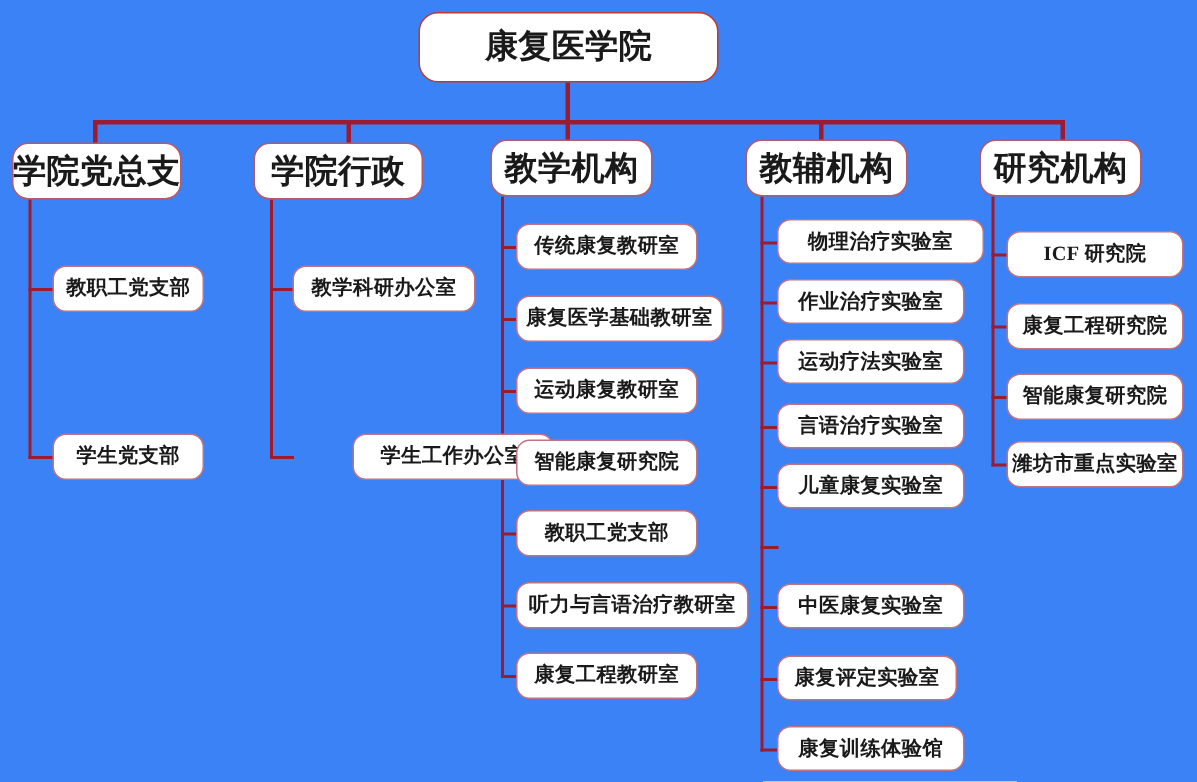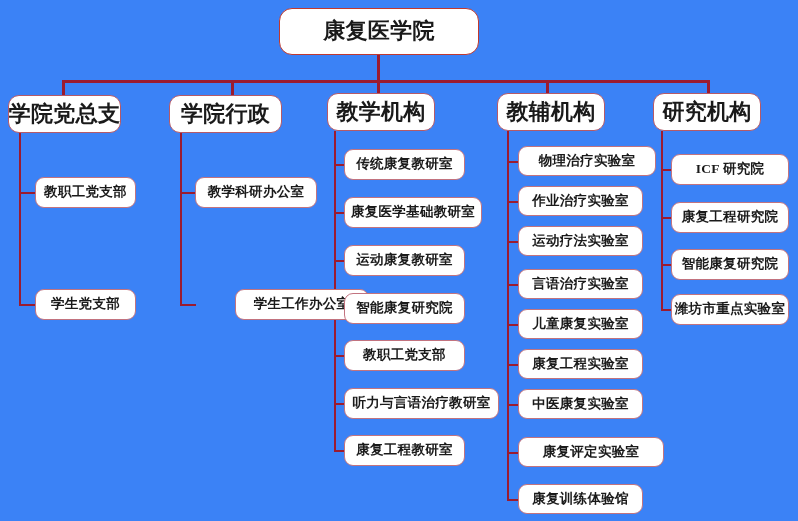--- a/index.html
+++ b/index.html
@@ -162,27 +162,24 @@
   </div>
   <div class="node leaf" style="left:518px; top:226px; width:125px; height:30px;">
     <span>运动疗法实验室</span>
   </div>
   <div class="node leaf" style="left:518px; top:269px; width:125px; height:30px;">
     <span>言语治疗实验室</span>
   </div>
   <div class="node leaf" style="left:518px; top:309px; width:125px; height:30px;">
     <span>儿童康复实验室</span>
   </div>
-  <div class="node leaf" style="left:518px; top:349px; width:125px; height:30px;">
-    <span>康复工程实验室</span>
-  </div>
   <div class="node leaf" style="left:518px; top:389px; width:125px; height:30px;">
     <span>中医康复实验室</span>
   </div>
-  <div class="node leaf" style="left:518px; top:437px; width:146px; height:30px;">
+  <div class="node leaf" style="left:518px; top:437px; width:120px; height:30px;">
     <span>康复评定实验室</span>
   </div>
   <div class="node leaf" style="left:518px; top:484px; width:125px; height:30px;">
     <span>康复训练体验馆</span>
   </div>
 
   <div class="node level2" style="left:653px; top:93px; width:108px; height:38px;">
     <span>研究机构</span>
   </div>
   <div class="connector thin v" style="left:661px; top:131px; height:180px;"></div>

